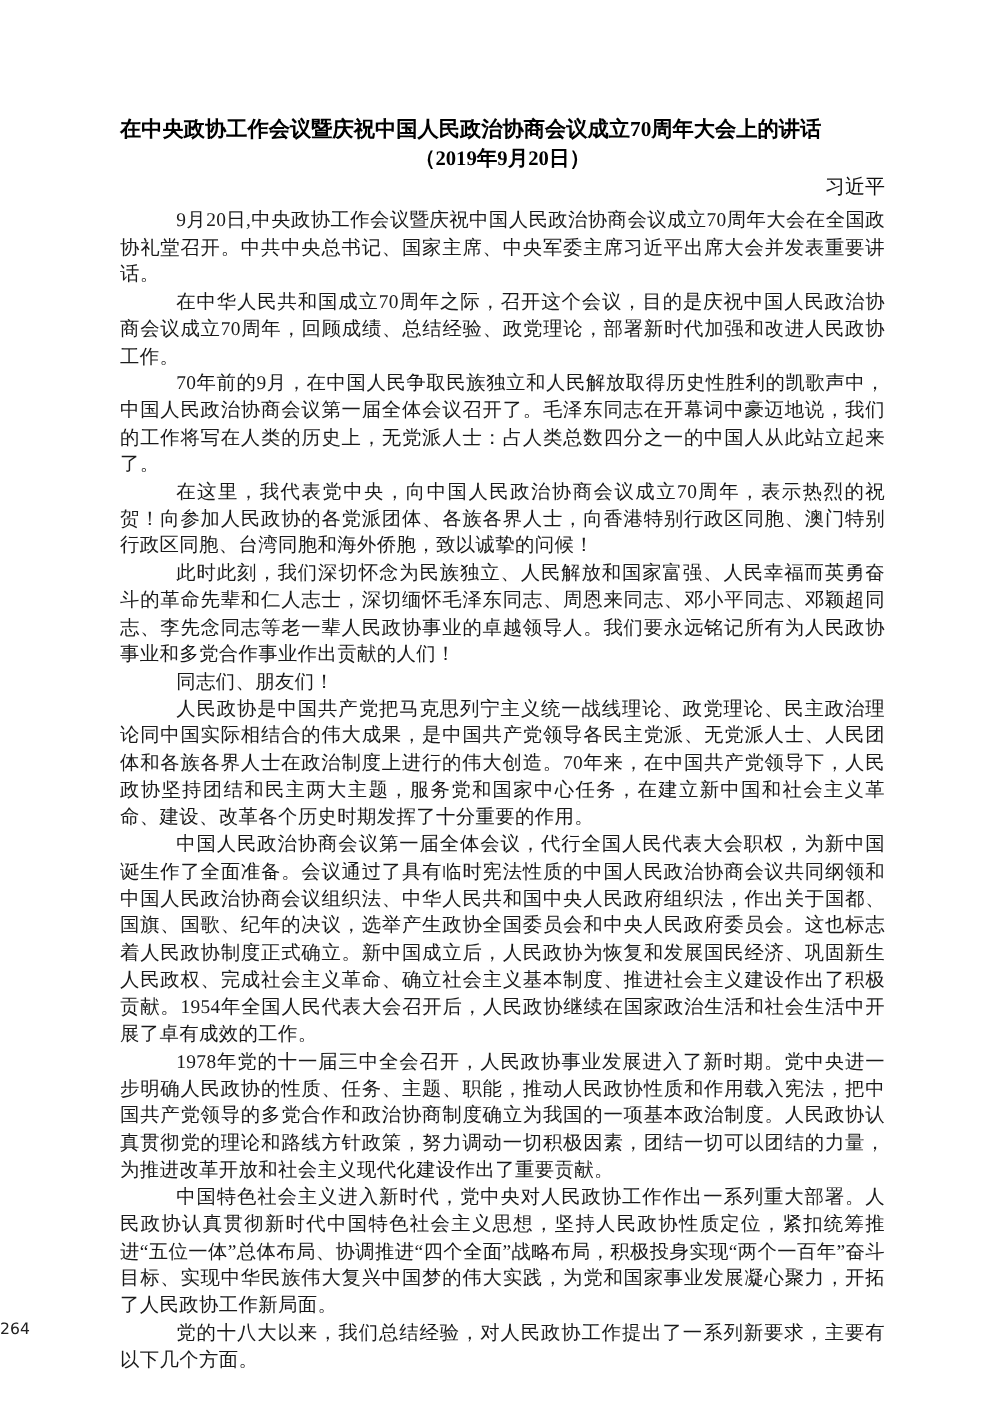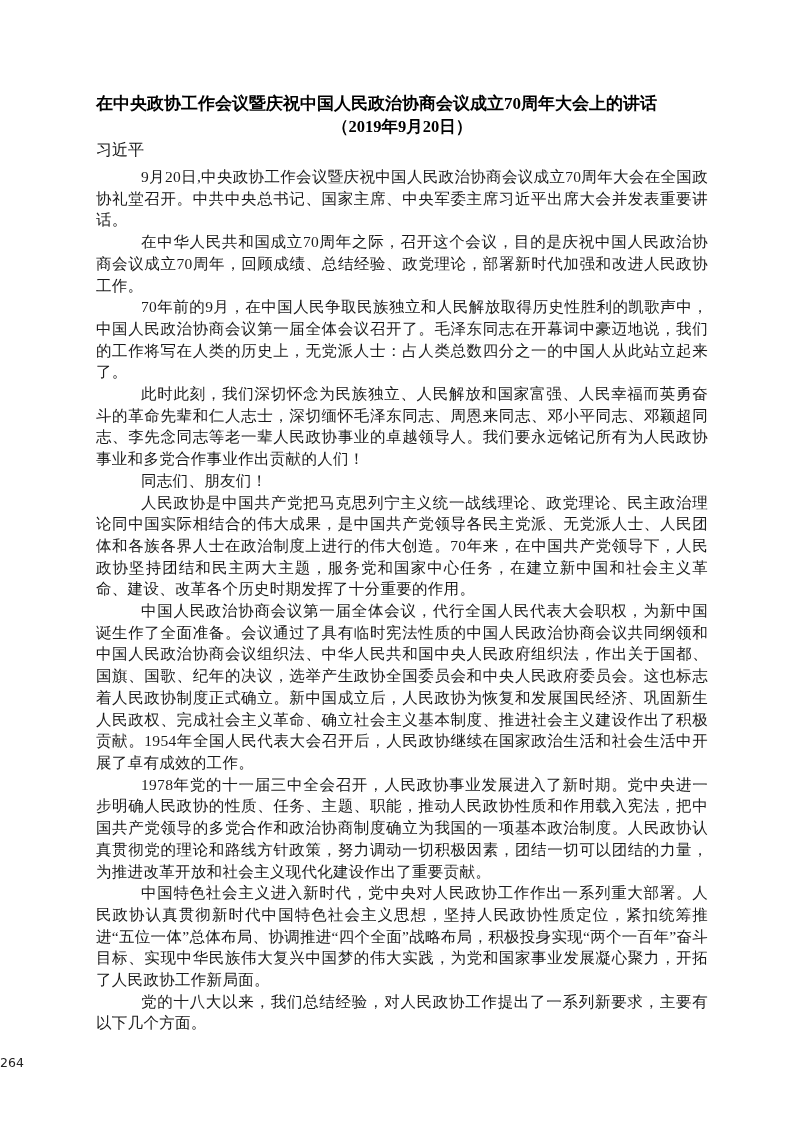--- a/index.html
+++ b/index.html
@@ -30,21 +30,21 @@
     color: #000000;
   }
   .doc-subtitle {
     text-align: center;
     font-weight: bold;
     font-size: 16.5px;
     line-height: 23px;
     color: #000000;
   }
   .doc-author {
-    text-align: left;
+    text-align: right;
     font-weight: normal;
     font-size: 16px;
     line-height: 23px;
     color: #111111;
   }
   .body-text {
     margin-top: 5px;
     font-size: 15.5px;
     line-height: 21.7px;
     text-align: justify;
@@ -77,20 +77,21 @@
     <div class="doc-title">在中央政协工作会议暨庆祝中国人民政治协商会议成立70周年大会上的讲话</div>
 
     <div class="doc-subtitle">（2019年9月20日）</div>
 
     <div class="doc-author">习近平</div>
 
     <div class="body-text">
       <p>9月20日,中央政协工作会议暨庆祝中国人民政治协商会议成立70周年大会在全国政协礼堂召开。中共中央总书记、国家主席、中央军委主席习近平出席大会并发表重要讲话。</p>
       <p>在中华人民共和国成立70周年之际，召开这个会议，目的是庆祝中国人民政治协商会议成立70周年，回顾成绩、总结经验、政党理论，部署新时代加强和改进人民政协工作。</p>
       <p>70年前的9月，在中国人民争取民族独立和人民解放取得历史性胜利的凯歌声中，中国人民政治协商会议第一届全体会议召开了。毛泽东同志在开幕词中豪迈地说，我们的工作将写在人类的历史上，无党派人士：占人类总数四分之一的中国人从此站立起来了。</p>
+      <p>在这里，我代表党中央，向中国人民政治协商会议成立70周年，表示热烈的祝贺！向参加人民政协的各党派团体、各族各界人士，向香港特别行政区同胞、澳门特别行政区同胞、台湾同胞和海外侨胞，致以诚挚的问候！</p>
       <p>此时此刻，我们深切怀念为民族独立、人民解放和国家富强、人民幸福而英勇奋斗的革命先辈和仁人志士，深切缅怀毛泽东同志、周恩来同志、邓小平同志、邓颖超同志、李先念同志等老一辈人民政协事业的卓越领导人。我们要永远铭记所有为人民政协事业和多党合作事业作出贡献的人们！</p>
       <p>同志们、朋友们！</p>
       <p>人民政协是中国共产党把马克思列宁主义统一战线理论、政党理论、民主政治理论同中国实际相结合的伟大成果，是中国共产党领导各民主党派、无党派人士、人民团体和各族各界人士在政治制度上进行的伟大创造。70年来，在中国共产党领导下，人民政协坚持团结和民主两大主题，服务党和国家中心任务，在建立新中国和社会主义革命、建设、改革各个历史时期发挥了十分重要的作用。</p>
       <p>中国人民政治协商会议第一届全体会议，代行全国人民代表大会职权，为新中国诞生作了全面准备。会议通过了具有临时宪法性质的中国人民政治协商会议共同纲领和中国人民政治协商会议组织法、中华人民共和国中央人民政府组织法，作出关于国都、国旗、国歌、纪年的决议，选举产生政协全国委员会和中央人民政府委员会。这也标志着人民政协制度正式确立。新中国成立后，人民政协为恢复和发展国民经济、巩固新生人民政权、完成社会主义革命、确立社会主义基本制度、推进社会主义建设作出了积极贡献。1954年全国人民代表大会召开后，人民政协继续在国家政治生活和社会生活中开展了卓有成效的工作。</p>
       <p>1978年党的十一届三中全会召开，人民政协事业发展进入了新时期。党中央进一步明确人民政协的性质、任务、主题、职能，推动人民政协性质和作用载入宪法，把中国共产党领导的多党合作和政治协商制度确立为我国的一项基本政治制度。人民政协认真贯彻党的理论和路线方针政策，努力调动一切积极因素，团结一切可以团结的力量，为推进改革开放和社会主义现代化建设作出了重要贡献。</p>
       <p>中国特色社会主义进入新时代，党中央对人民政协工作作出一系列重大部署。人民政协认真贯彻新时代中国特色社会主义思想，坚持人民政协性质定位，紧扣统筹推进“五位一体”总体布局、协调推进“四个全面”战略布局，积极投身实现“两个一百年”奋斗目标、实现中华民族伟大复兴中国梦的伟大实践，为党和国家事业发展凝心聚力，开拓了人民政协工作新局面。</p>
       <p>党的十八大以来，我们总结经验，对人民政协工作提出了一系列新要求，主要有以下几个方面。</p>
     </div>
   </div>
 

